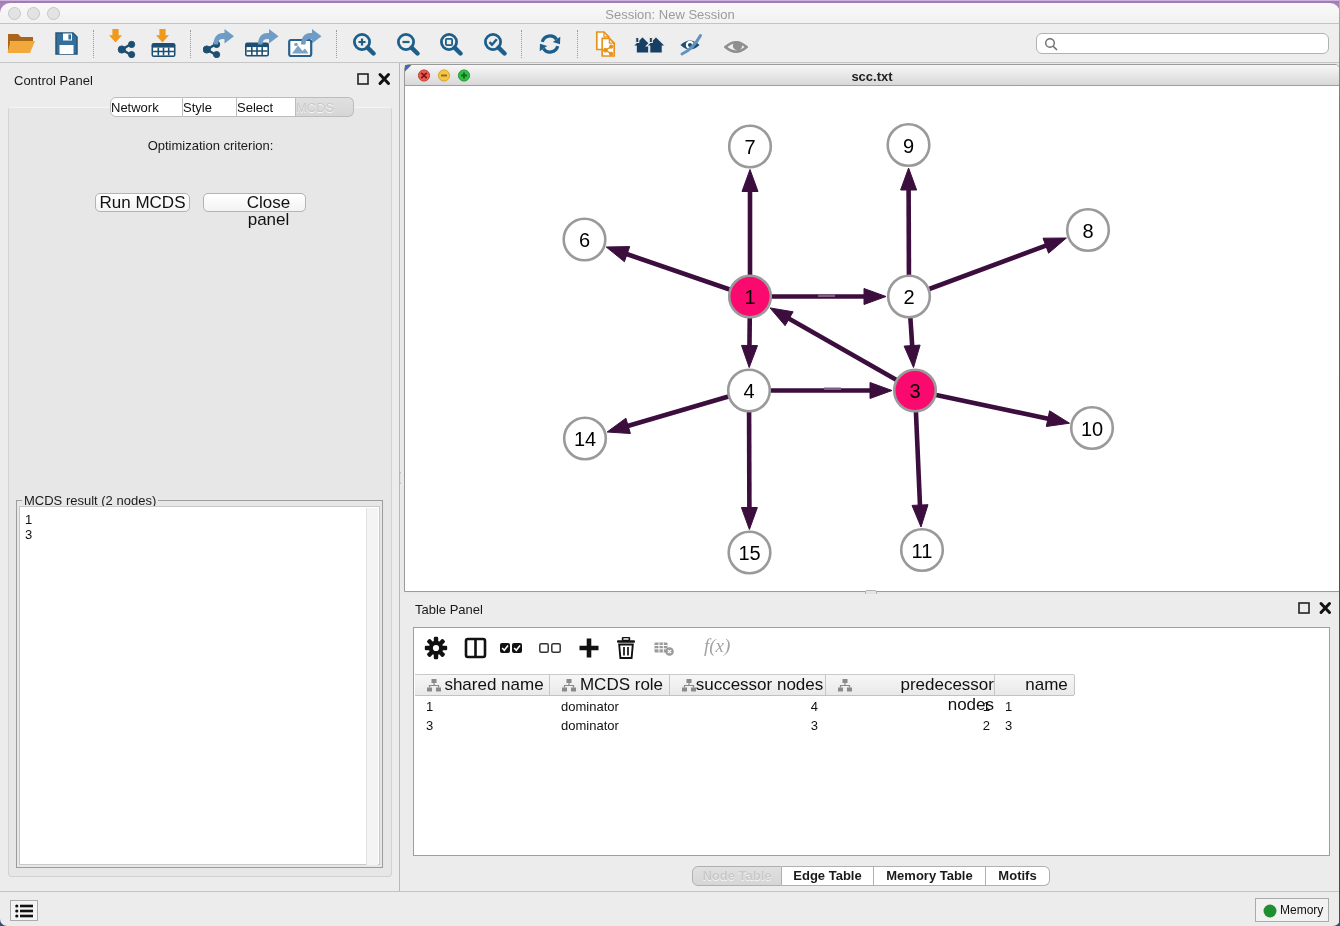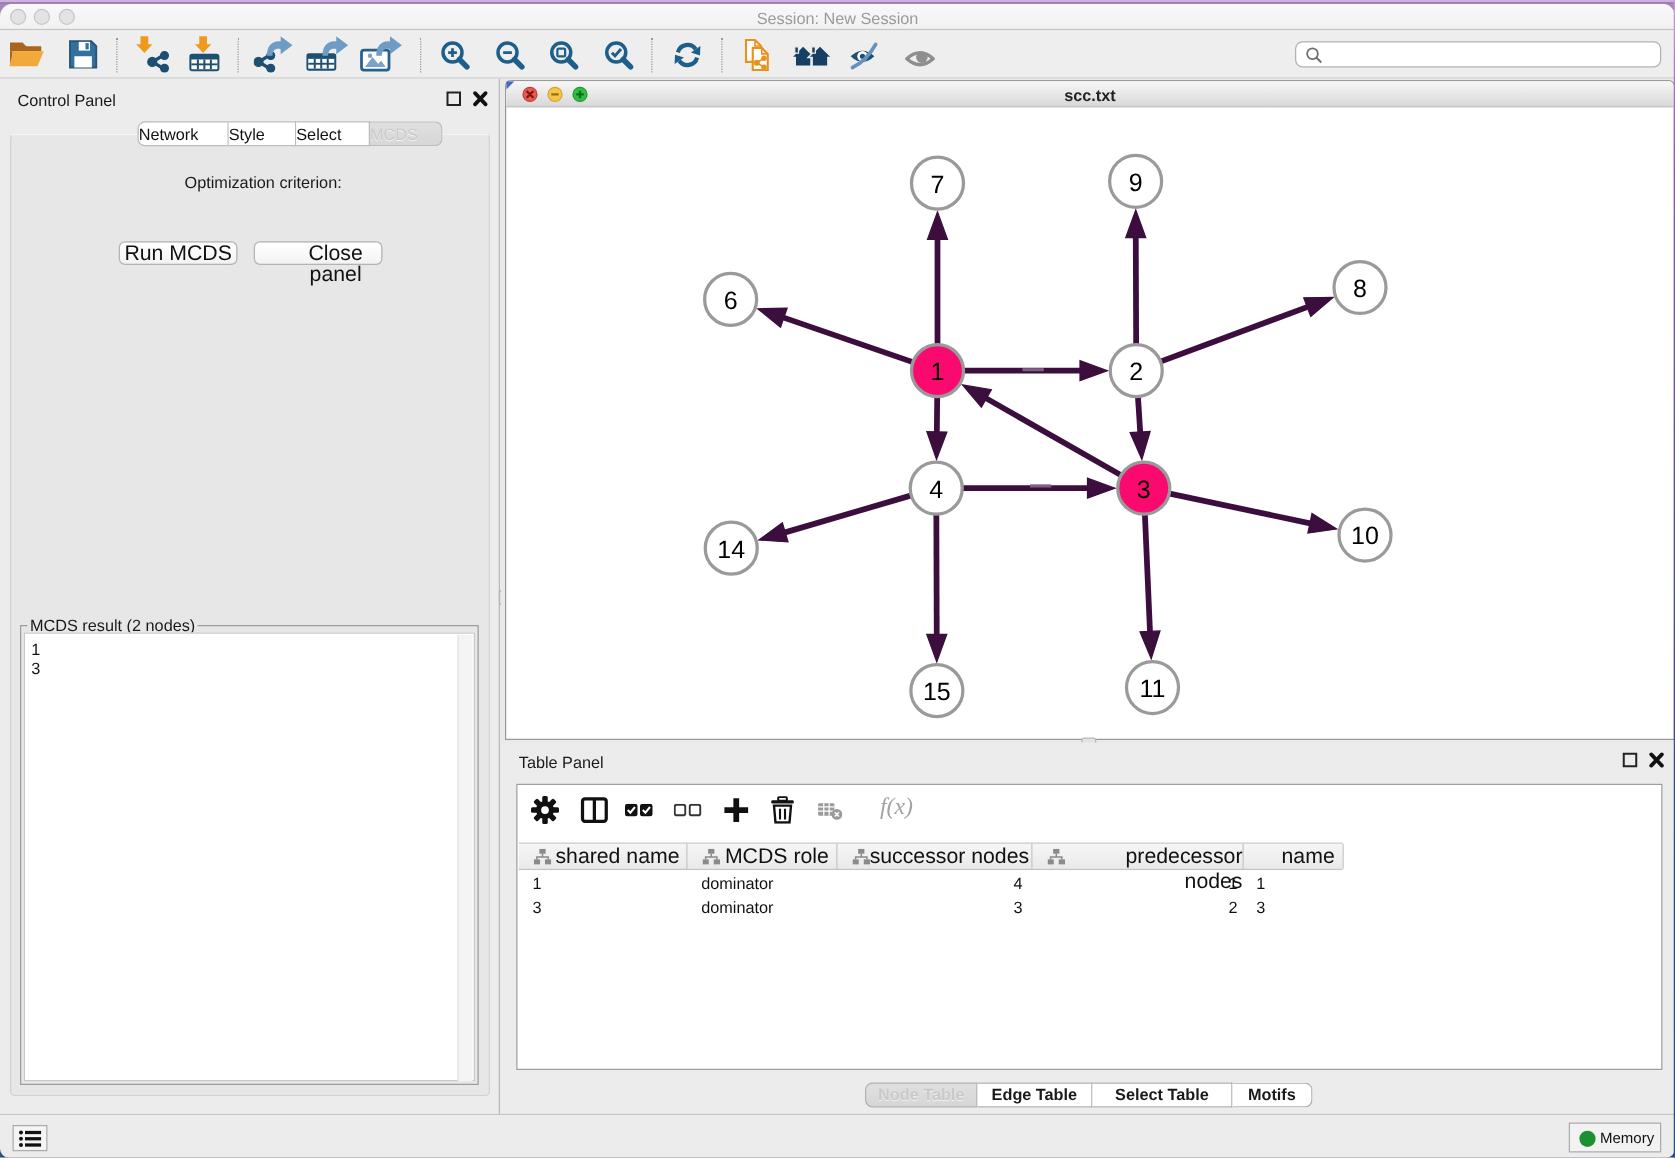--- a/index.html
+++ b/index.html
@@ -416,21 +416,21 @@
 <div class="trow" style="left:470px;top:69px;width:106px;text-align:right;">1</div>
 <div class="trow" style="left:591px;top:69px;">1</div>
 <div class="trow" style="left:12px;top:88px;">3</div>
 <div class="trow" style="left:147px;top:88px;">dominator</div>
 <div class="trow" style="left:300px;top:88px;width:104px;text-align:right;">3</div>
 <div class="trow" style="left:470px;top:88px;width:106px;text-align:right;">2</div>
 <div class="trow" style="left:591px;top:88px;">3</div>
       </div>
       <div class="btab tabdis" style="left:291px;width:90px;border-radius:6px 0 0 6px;">Node Table</div>
 <div class="btab" style="left:381px;width:92px;border-left:none;">Edge Table</div>
-<div class="btab" style="left:473px;width:112px;border-left:none;">Select Table</div>
+<div class="btab" style="left:473px;width:112px;border-left:none;">Memory Table</div>
 <div class="btab" style="left:585px;width:64px;border-left:none;border-radius:0 6px 6px 0;">Motifs</div>
     </div>
   </div>
 </div>
 <div class="abs" id="status">
   <div id="list-btn">
       <svg style="position:absolute;left:4px;top:3px" width="18" height="14" viewBox="0 0 18 14">
         <g fill="#111">
           <circle cx="1.8" cy="2" r="1.6"></circle>
           <circle cx="1.8" cy="7" r="1.6"></circle>

